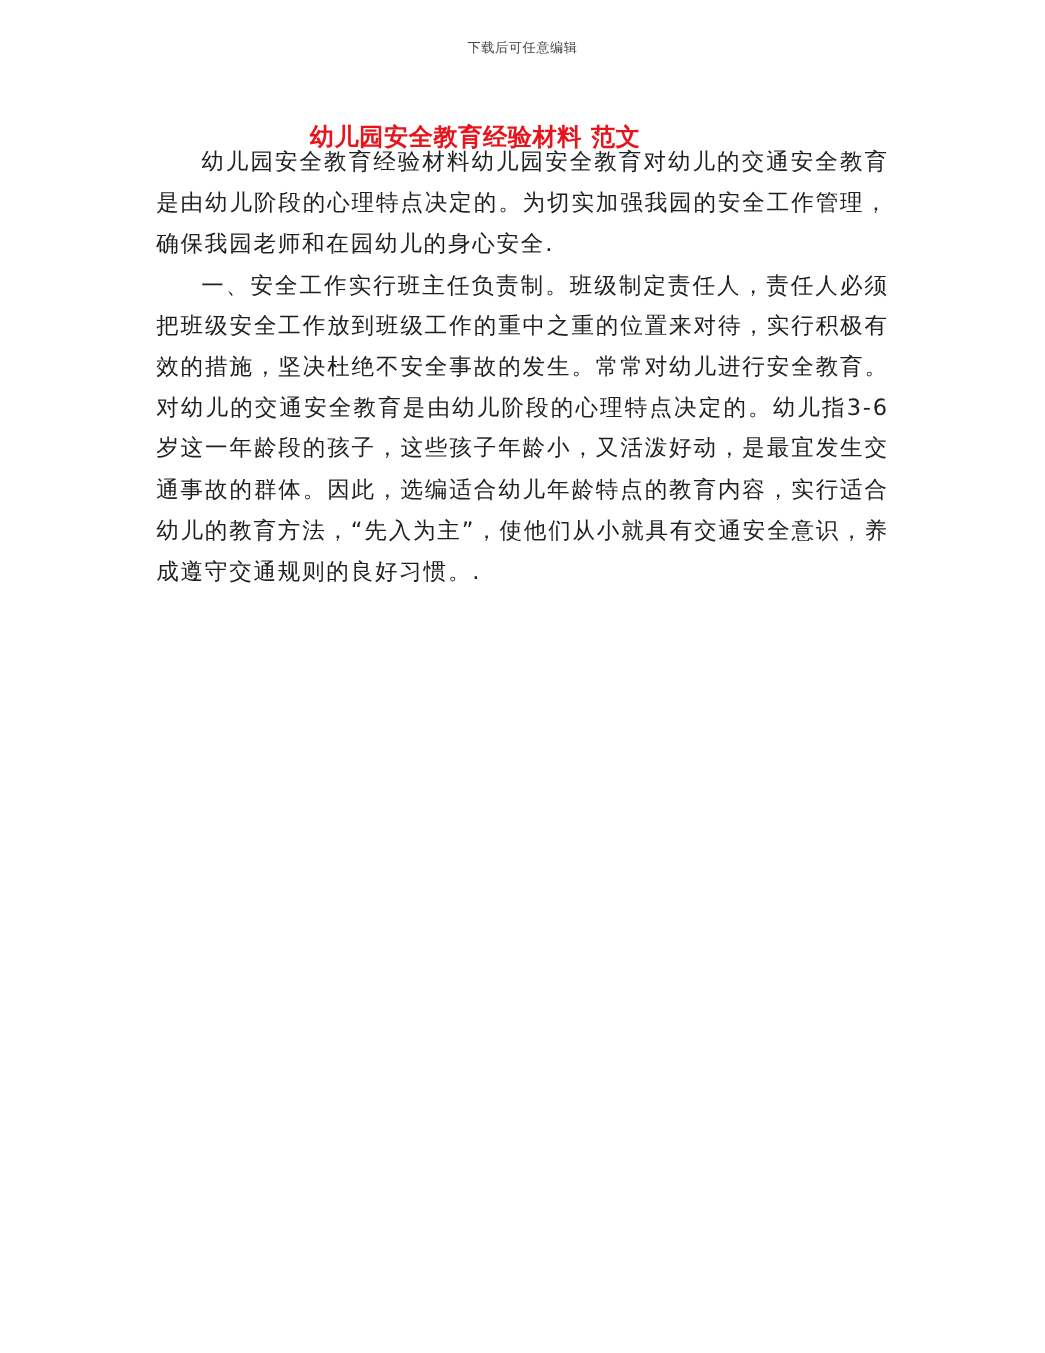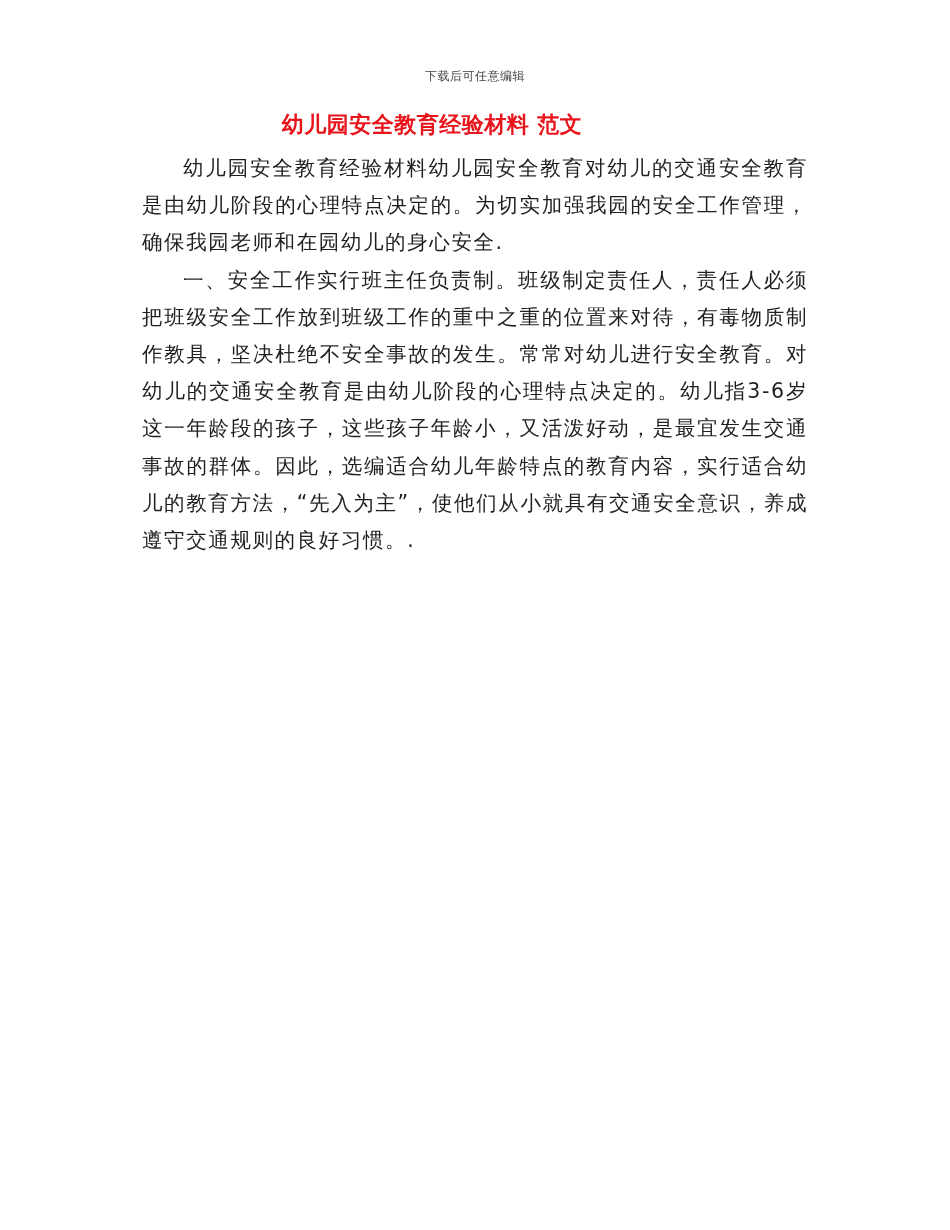--- a/index.html
+++ b/index.html
@@ -10,42 +10,42 @@
     body {
       width: 950px;
       height: 1230px;
       position: relative;
       overflow: hidden;
       font-family: "DejaVu Sans", "Liberation Sans", sans-serif;
       color: #1a1a1a;
     }
     .page-header {
       position: absolute;
-      top: 68px;
+      top: 35px;
       left: 0;
       width: 950px;
       text-align: center;
       font-size: 12px;
       color: #444444;
       letter-spacing: 0.5px;
     }
     .doc-title {
       position: absolute;
       top: 110px;
       left: 0;
       width: 864px;
       text-align: center;
       font-size: 22px;
       font-weight: bold;
       color: #e8141c;
       letter-spacing: 0.5px;
     }
     .doc-body {
       position: absolute;
-      top: 150px;
+      top: 129px;
       left: 142px;
       width: 666px;
     }
     .para {
       margin: 0;
       font-size: 20.5px;
       line-height: 37.2px;
       text-indent: 2em;
       text-align: justify;
       letter-spacing: 1.6px;
@@ -55,14 +55,14 @@
   </style>
 </head>
 <body>
 
 <div class="page-header">下载后可任意编辑</div>
 
 <div class="doc-title">幼儿园安全教育经验材料 范文</div>
 
 <div class="doc-body">
   <p class="para">幼儿园安全教育经验材料幼儿园安全教育对幼儿的交通安全教育是由幼儿阶段的心理特点决定的。为切实加强我园的安全工作管理，确保我园老师和在园幼儿的身心安全.</p>
-  <p class="para">一、安全工作实行班主任负责制。班级制定责任人，责任人必须把班级安全工作放到班级工作的重中之重的位置来对待，有毒物质制作教具，坚决杜绝不安全事故的发生。常常对幼儿进行安全教育。对幼儿的交通安全教育是由幼儿阶段的心理特点决定的。幼儿指3-6岁这一年龄段的孩子，这些孩子年龄小，又活泼好动，是最宜发生交通事故的群体。因此，选编适合幼儿年龄特点的教育内容，实行适合幼儿的教育方法，“先入为主”，使他们从小就具有交通安全意识，养成遵守交通规则的良好习惯。.</p>
+  <p class="para">一、安全工作实行班主任负责制。班级制定责任人，责任人必须把班级安全工作放到班级工作的重中之重的位置来对待，实行积极有效的措施，坚决杜绝不安全事故的发生。常常对幼儿进行安全教育。对幼儿的交通安全教育是由幼儿阶段的心理特点决定的。幼儿指3-6岁这一年龄段的孩子，这些孩子年龄小，又活泼好动，是最宜发生交通事故的群体。因此，选编适合幼儿年龄特点的教育内容，实行适合幼儿的教育方法，“先入为主”，使他们从小就具有交通安全意识，养成遵守交通规则的良好习惯。.</p>
 </div>
 
 </body></html>

